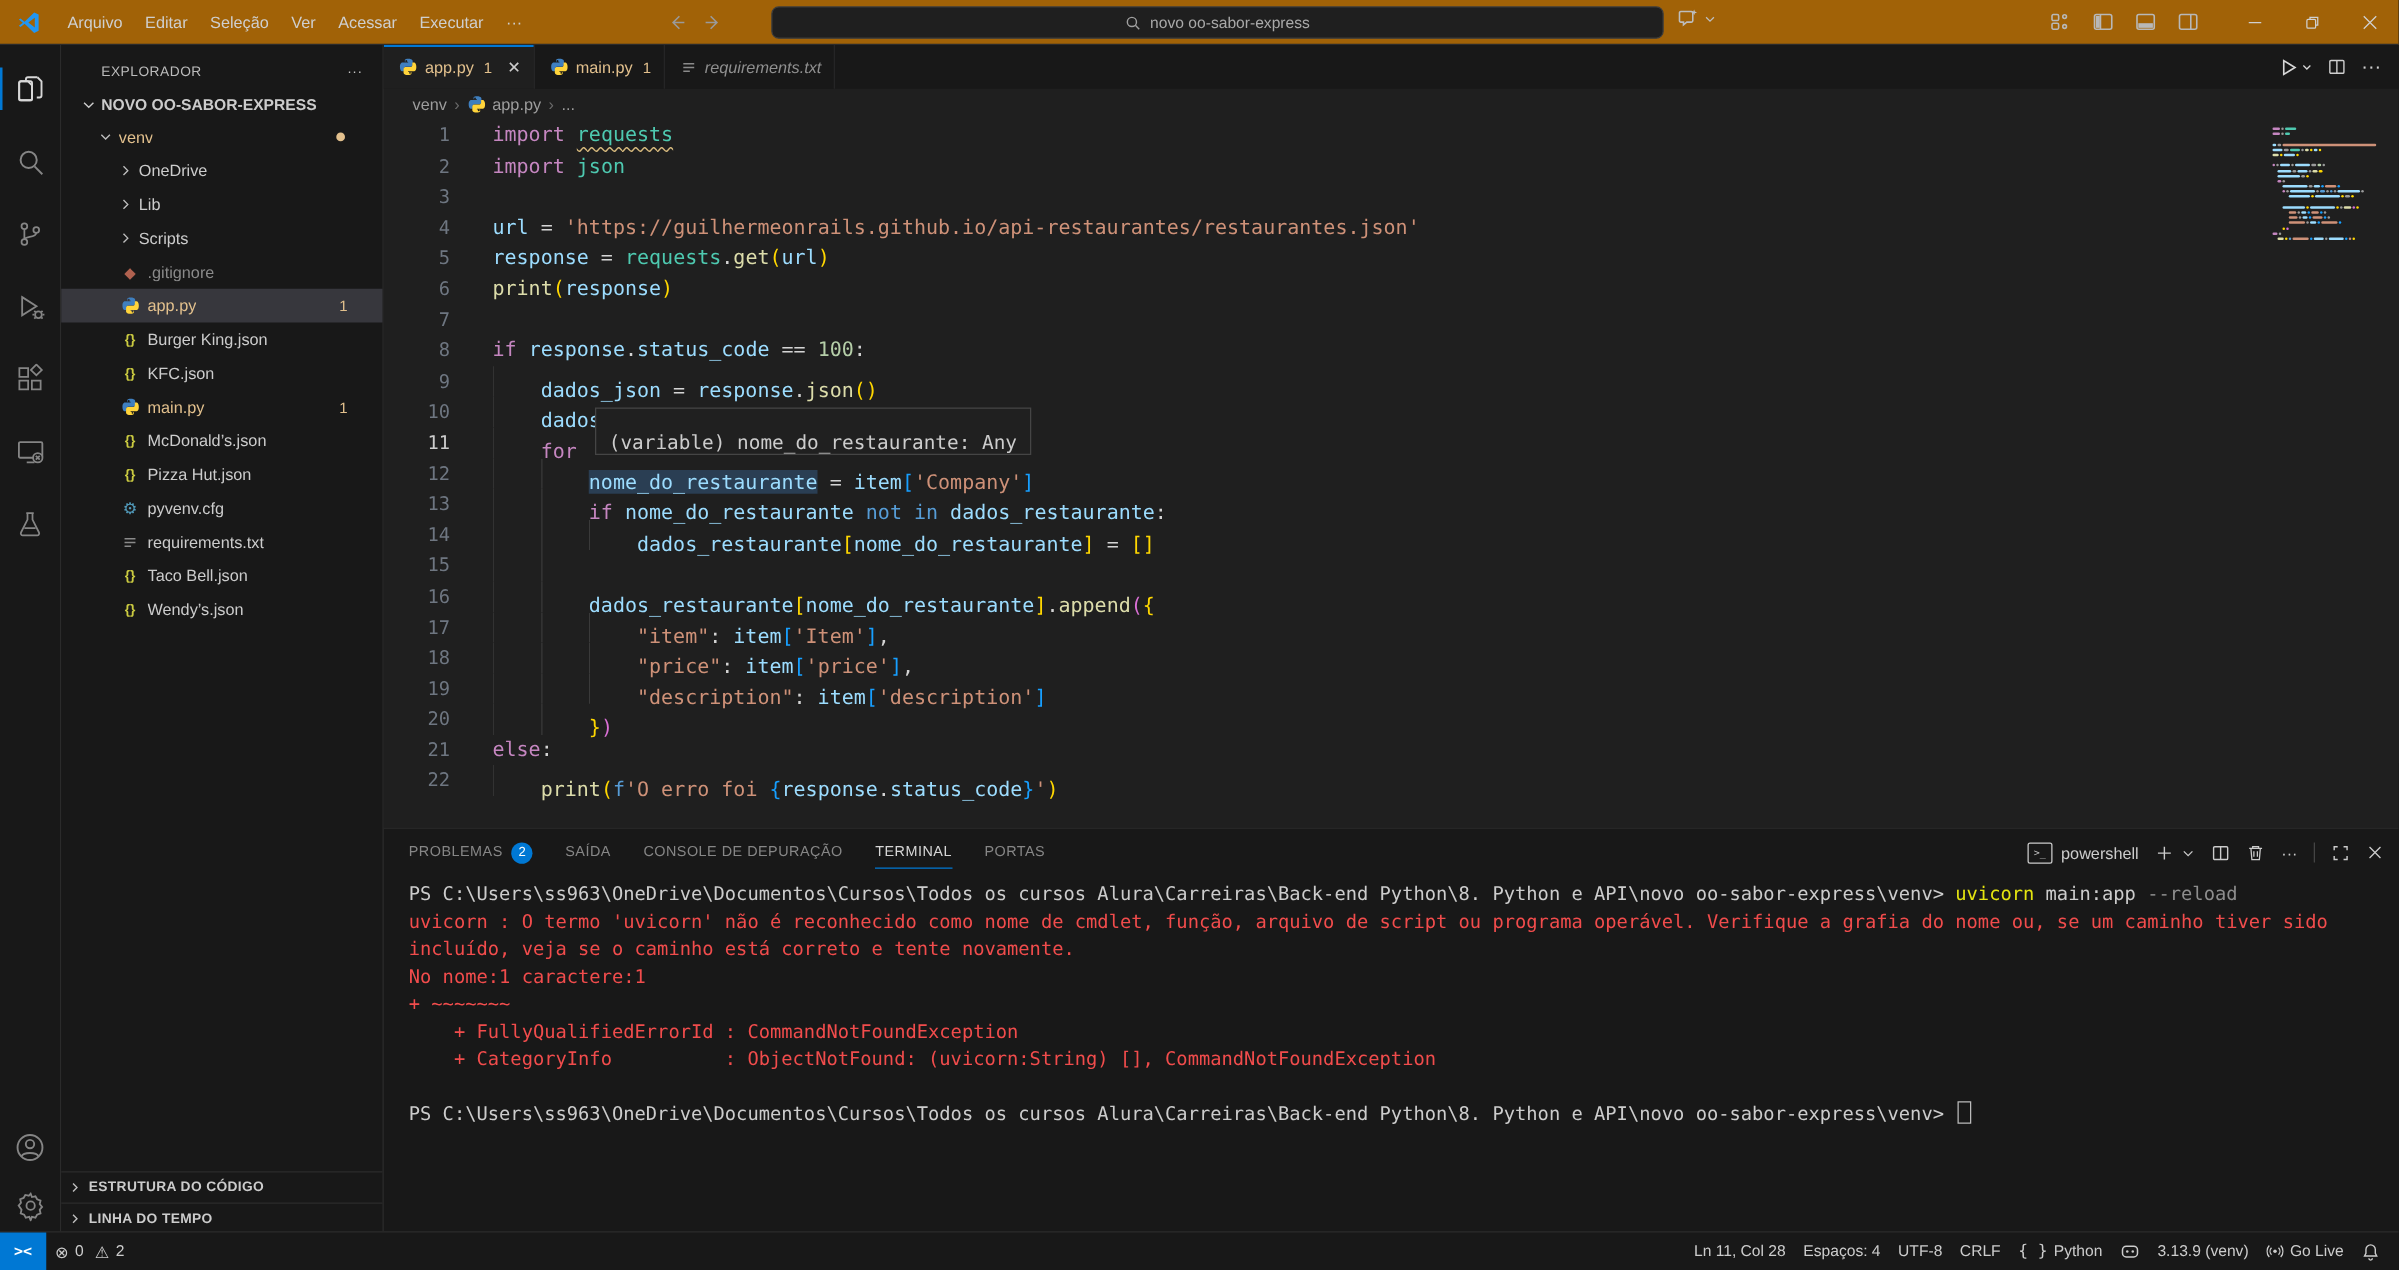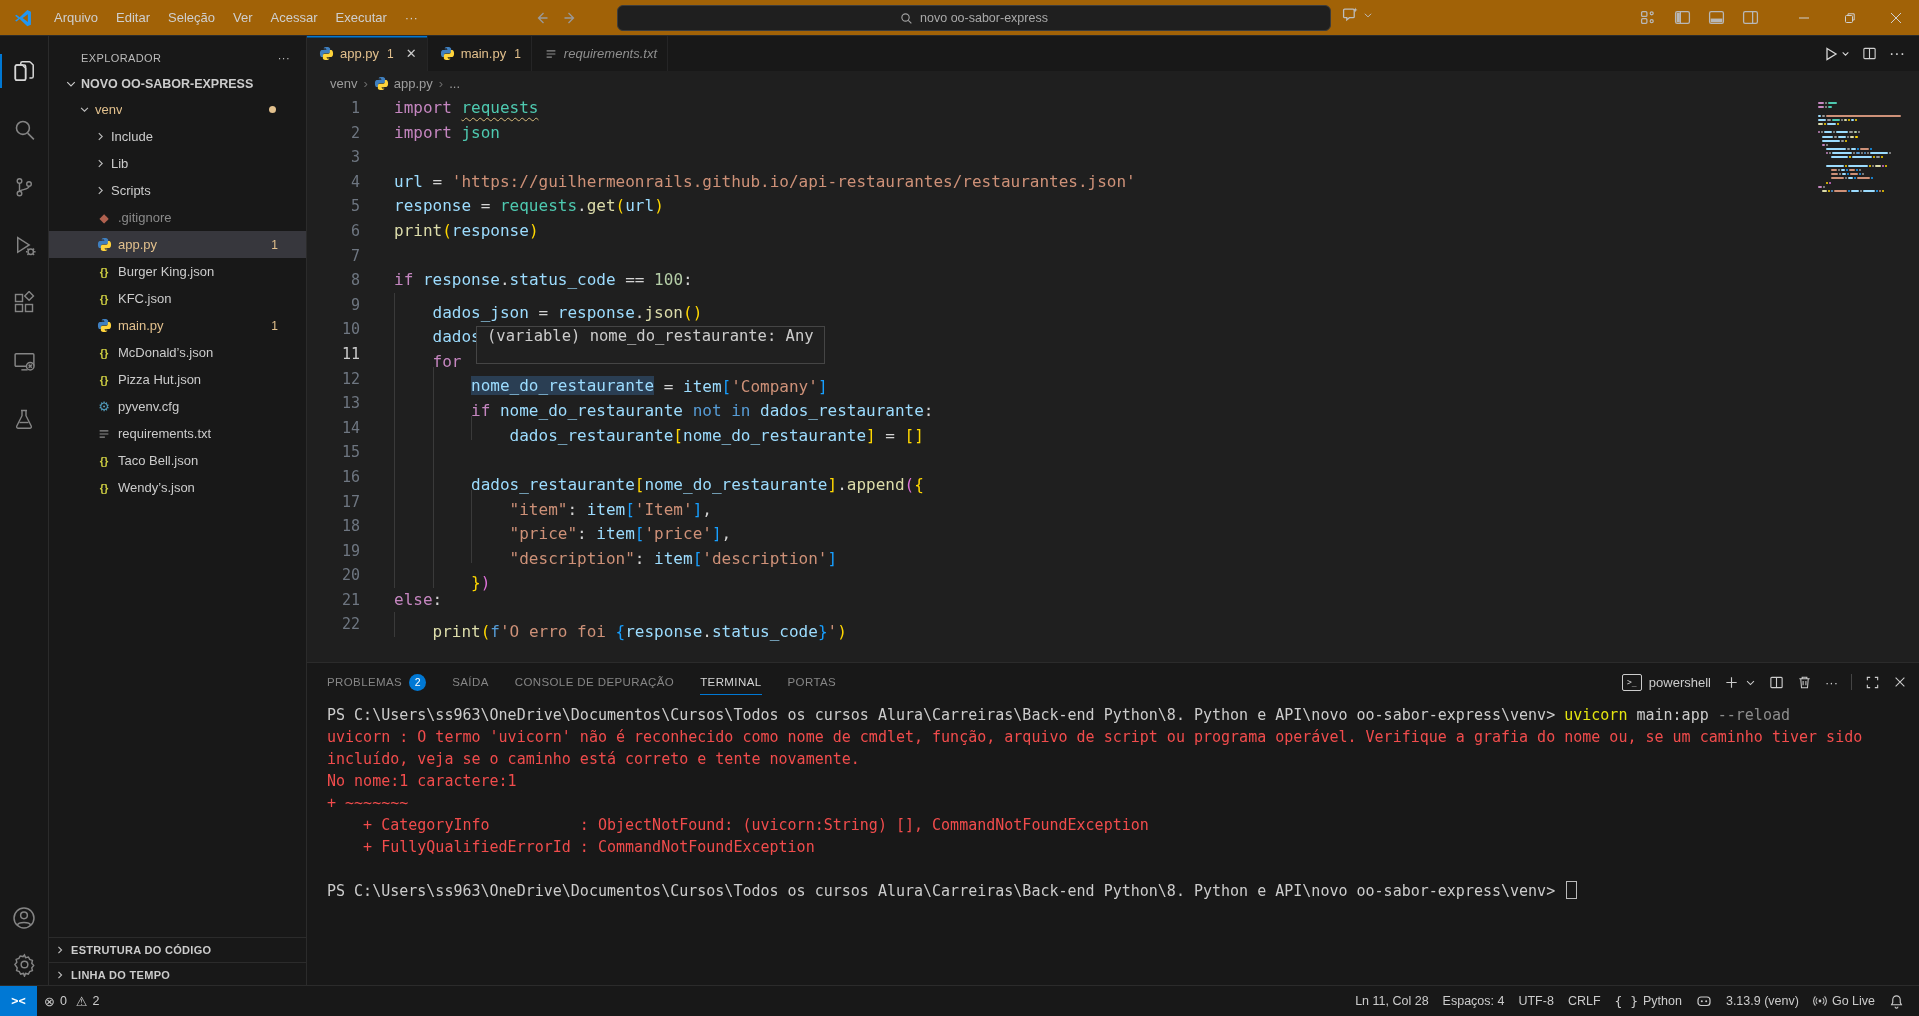--- a/index.html
+++ b/index.html
@@ -73,21 +73,21 @@
   .ln.cur{color:#cccccc}
   .lc{margin-left:34px}
   .g{display:inline-block;width:4ch;box-shadow:inset 1px 0 0 #3a3a3a;height:100%}
   .tk.kw{color:#C586C0}.tk.k2{color:#569CD6}.tk.vr{color:#9CDCFE}.tk.fn{color:#DCDCAA}
   .tk.st{color:#CE9178}.tk.nu{color:#B5CEA8}.tk.ty{color:#4EC9B0}.tk.pl{color:#d4d4d4}
   .tk.b1{color:#FFD700}.tk.b2{color:#DA70D6}.tk.b3{color:#179FFF}
   .tk.sq{text-decoration:underline wavy #d7ba7d 1px;text-underline-offset:4px}
   .tk.lnk{text-underline-offset:3px}
   .tk.hl{background:rgba(56,100,146,.45)}
   .hover-tip{position:absolute;left:169px;top:230px;height:36px;background:#202020;
-             border:1px solid #454545;display:flex;align-items:flex-start;padding:0 10px;
+             border:1px solid #454545;display:flex;align-items:flex-end;padding:0 10px;
              font-family:"DejaVu Sans Mono",monospace;font-size:15.5px;color:#cccccc;white-space:pre;z-index:5}
   .minimap{position:absolute;right:9px;top:6px;width:92px;z-index:2}
   .mm-row{height:2px;margin-bottom:2.2px;display:flex}
   .mm-seg{height:2px;border-radius:1px}
   
   .panel{flex:1;background:#181818;border-top:1px solid #2b2b2b;display:flex;flex-direction:column;min-height:0}
   .panel-header{height:38px;display:flex;align-items:center;padding:0 12px 0 20px;flex:none}
   .ptabs{display:flex;align-items:center;gap:26px;height:100%}
   .ptab{font-size:11.5px;letter-spacing:.4px;color:#868686;height:100%;display:flex;
         align-items:center;gap:7px;position:relative}
@@ -302,21 +302,21 @@
           </span>
           <span class="lbl mod">venv</span>
           <span class="dotbadge"></span>
         </div>
         <div class="tree-row" style="padding-left: 46px;">
           <span class="chev">
             <svg width="11" height="11" viewBox="0 0 16 16" fill="none" stroke="#bdbdbd" stroke-width="1.6">
               <path d="M5.5 3l5 5-5 5"></path>
             </svg>
           </span>
-          <span class="lbl">Include</span>
+          <span class="lbl">OneDrive</span>
         </div>
         <div class="tree-row" style="padding-left: 46px;">
           <span class="chev">
             <svg width="11" height="11" viewBox="0 0 16 16" fill="none" stroke="#bdbdbd" stroke-width="1.6">
               <path d="M5.5 3l5 5-5 5"></path>
             </svg>
           </span>
           <span class="lbl">Lib</span>
         </div>
         <div class="tree-row" style="padding-left: 46px;">
@@ -727,22 +727,22 @@
               </svg>
             </span>
         </div>
       </div>
       <div class="terminal" id="terminal">
           <div class="tl"><span class="t-f">PS C:\Users\ss963\OneDrive\Documentos\Cursos\Todos os cursos Alura\Carreiras\Back-end Python\8. Python e API\novo oo-sabor-express\venv&gt; </span><span class="t-y">uvicorn</span><span class="t-f"> main:app </span><span class="t-d">--reload</span></div>
           <div class="tl"><span class="t-r">uvicorn : O termo 'uvicorn' não é reconhecido como nome de cmdlet, função, arquivo de script ou programa operável. Verifique a grafia do nome ou, se um caminho tiver sido</span></div>
           <div class="tl"><span class="t-r">incluído, veja se o caminho está correto e tente novamente.</span></div>
           <div class="tl"><span class="t-r">No nome:1 caractere:1</span></div>
           <div class="tl"><span class="t-r">+ ~~~~~~~</span></div>
+          <div class="tl"><span class="t-r">    + FullyQualifiedErrorId : CommandNotFoundException</span></div>
           <div class="tl"><span class="t-r">    + CategoryInfo          : ObjectNotFound: (uvicorn:String) [], CommandNotFoundException</span></div>
-          <div class="tl"><span class="t-r">    + FullyQualifiedErrorId : CommandNotFoundException</span></div>
           <div class="tl"></div>
           <div class="tl"><span class="t-f">PS C:\Users\ss963\OneDrive\Documentos\Cursos\Todos os cursos Alura\Carreiras\Back-end Python\8. Python e API\novo oo-sabor-express\venv&gt; </span><span class="t-cursor"></span></div>
         </div>
     </div>
   </div>
 </div>
 
 <div class="statusbar">
   <div class="remote-badge" id="remoteBadge">&gt;&lt;</div>
   <div class="sb-item" id="problemsStatus">

